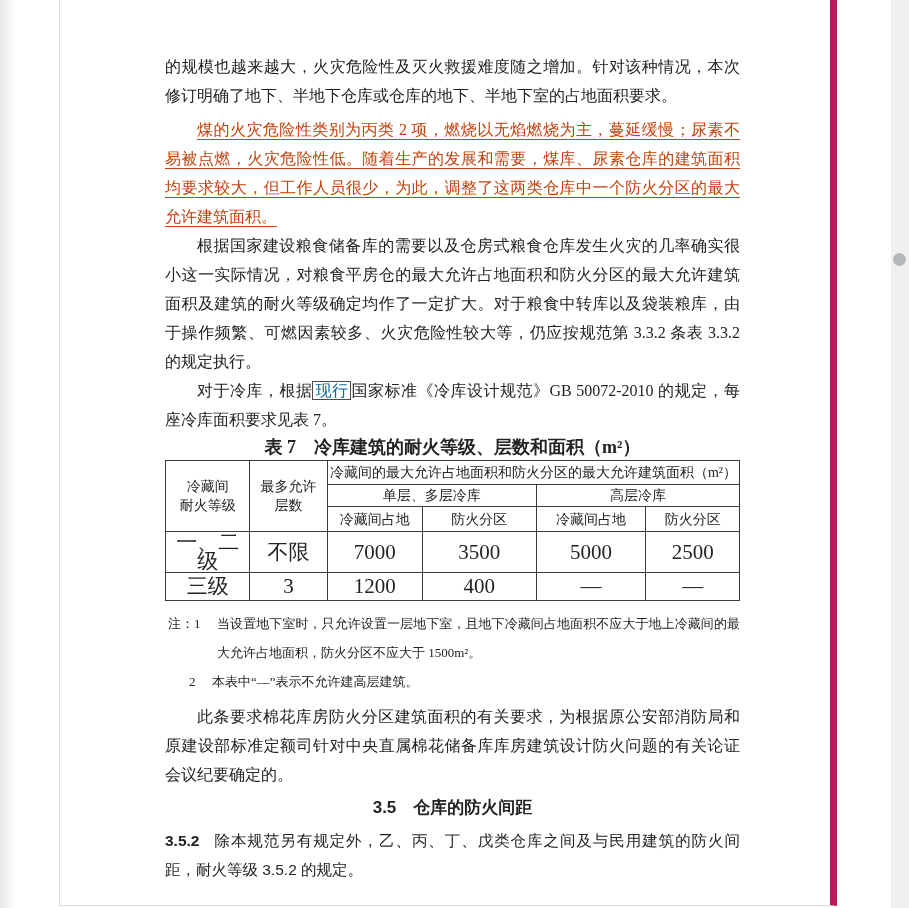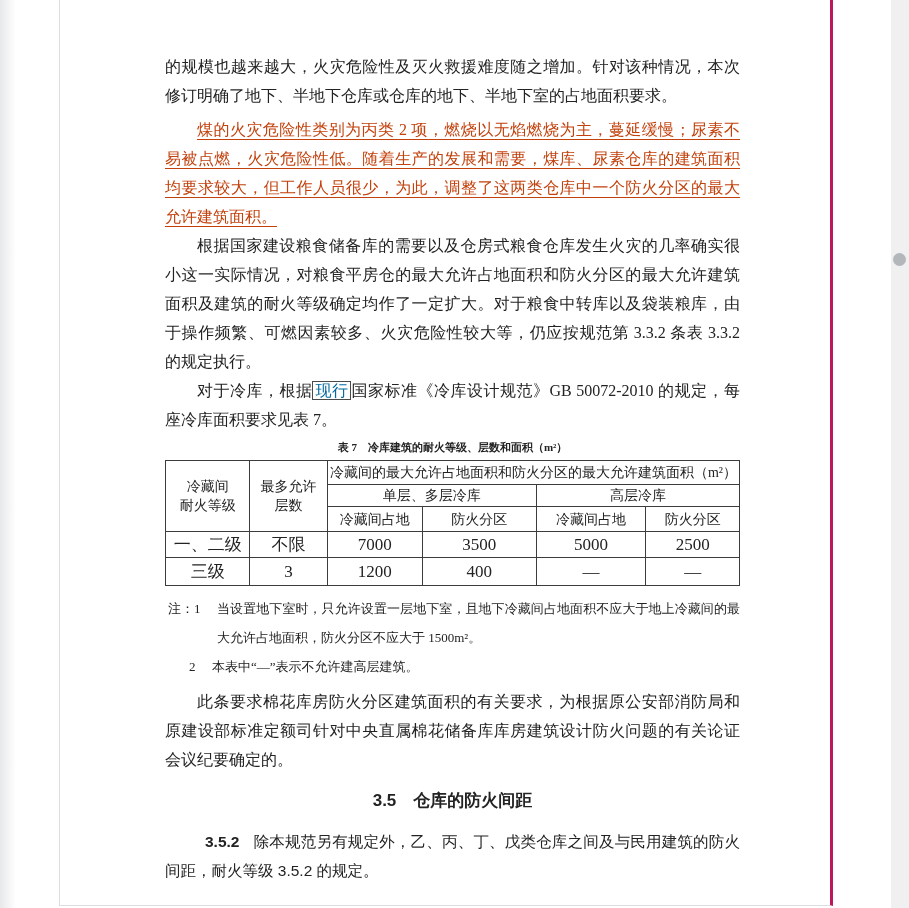--- a/index.html
+++ b/index.html
@@ -10,21 +10,21 @@
     color:#232323;
   }
   .left-shadow{
     position:absolute;left:0;top:0;width:16px;height:908px;
     background:linear-gradient(to right,#e7e8e9,#ffffff);
   }
   .doc-page{
     position:absolute;left:59px;top:0;width:770px;height:905px;
     background:#ffffff;
     border-left:1px solid #dcdddf;
-    border-right:3px solid #be185d;
+    border-right:7px solid #be185d;
     border-bottom:1px solid #dcdddf;
     box-sizing:content-box;
   }
   .scroll-track{
     position:absolute;right:0;top:0;width:18px;height:908px;
     background:#f0f0f1;
   }
   .scroll-thumb{
     position:absolute;right:3px;top:253px;width:13px;height:13px;
     border-radius:50%;background:#b3b6bb;
@@ -41,57 +41,57 @@
     text-decoration:underline;
     text-underline-offset:4px;
     margin-top:5px;
   }
   .boxed-term{
     color:#0369a1;
     border:1px solid #4a4a4a;
     padding:0 2px;
   }
   .tbl-title{
-    text-align:center;font-weight:bold;font-size:11px;line-height:21px;
+    text-align:center;font-weight:bold;font-size:18px;line-height:21px;
     margin-top:3px;margin-bottom:0;text-indent:0;
   }
   table.t7{
     width:100%;border-collapse:collapse;table-layout:fixed;
     margin-top:2px;
   }
   table.t7 td{
     border:1px solid #3c3c3c;
     text-align:center;vertical-align:middle;
     font-size:14px;line-height:19px;padding:1px 2px;margin-top:36px;
   }
-  table.t7 .data-cell{font-size:17px;}
+  table.t7 .data-cell{font-size:21px;}
   .h-r1{height:24px;}
   .h-r2{height:16px;}
   .h-r3{height:25px;}
   .h-r4{height:26px;}
   .h-r5{height:28px;}
   .notes{
     margin-top:8px;font-size:13px;line-height:29px;
     padding-left:3px;
   }
   .note-row{display:flex;align-items:flex-start;}
   .note-label{flex:0 0 21px;}
   .note-num{flex:0 0 23px;}
   .note-text{flex:1;text-align:justify;}
   .section-heading{
     text-align:center;
     font-family:"Liberation Sans","DejaVu Sans",sans-serif;
     font-weight:bold;font-size:17px;line-height:29px;
-    margin:12px;text-indent:0;
+    margin:4px;text-indent:0;
   }
   .clause{
     font-family:"Liberation Sans","DejaVu Sans",sans-serif;
     font-size:15.5px;
   }
-  .clause-num{font-weight:bold;margin-right:14px;margin-left:40px;}
+  .clause-num{font-weight:bold;margin-right:14px;}
 </style>
 </head>
 <body>
 
 <div class="left-shadow"></div>
 
 <div class="doc-page">
   <div class="content">
 
     <p class="para">的规模也越来越大，火灾危险性及灭火救援难度随之增加。针对该种情况，本次修订明确了地下、半地下仓库或仓库的地下、半地下室的占地面积要求。</p>

